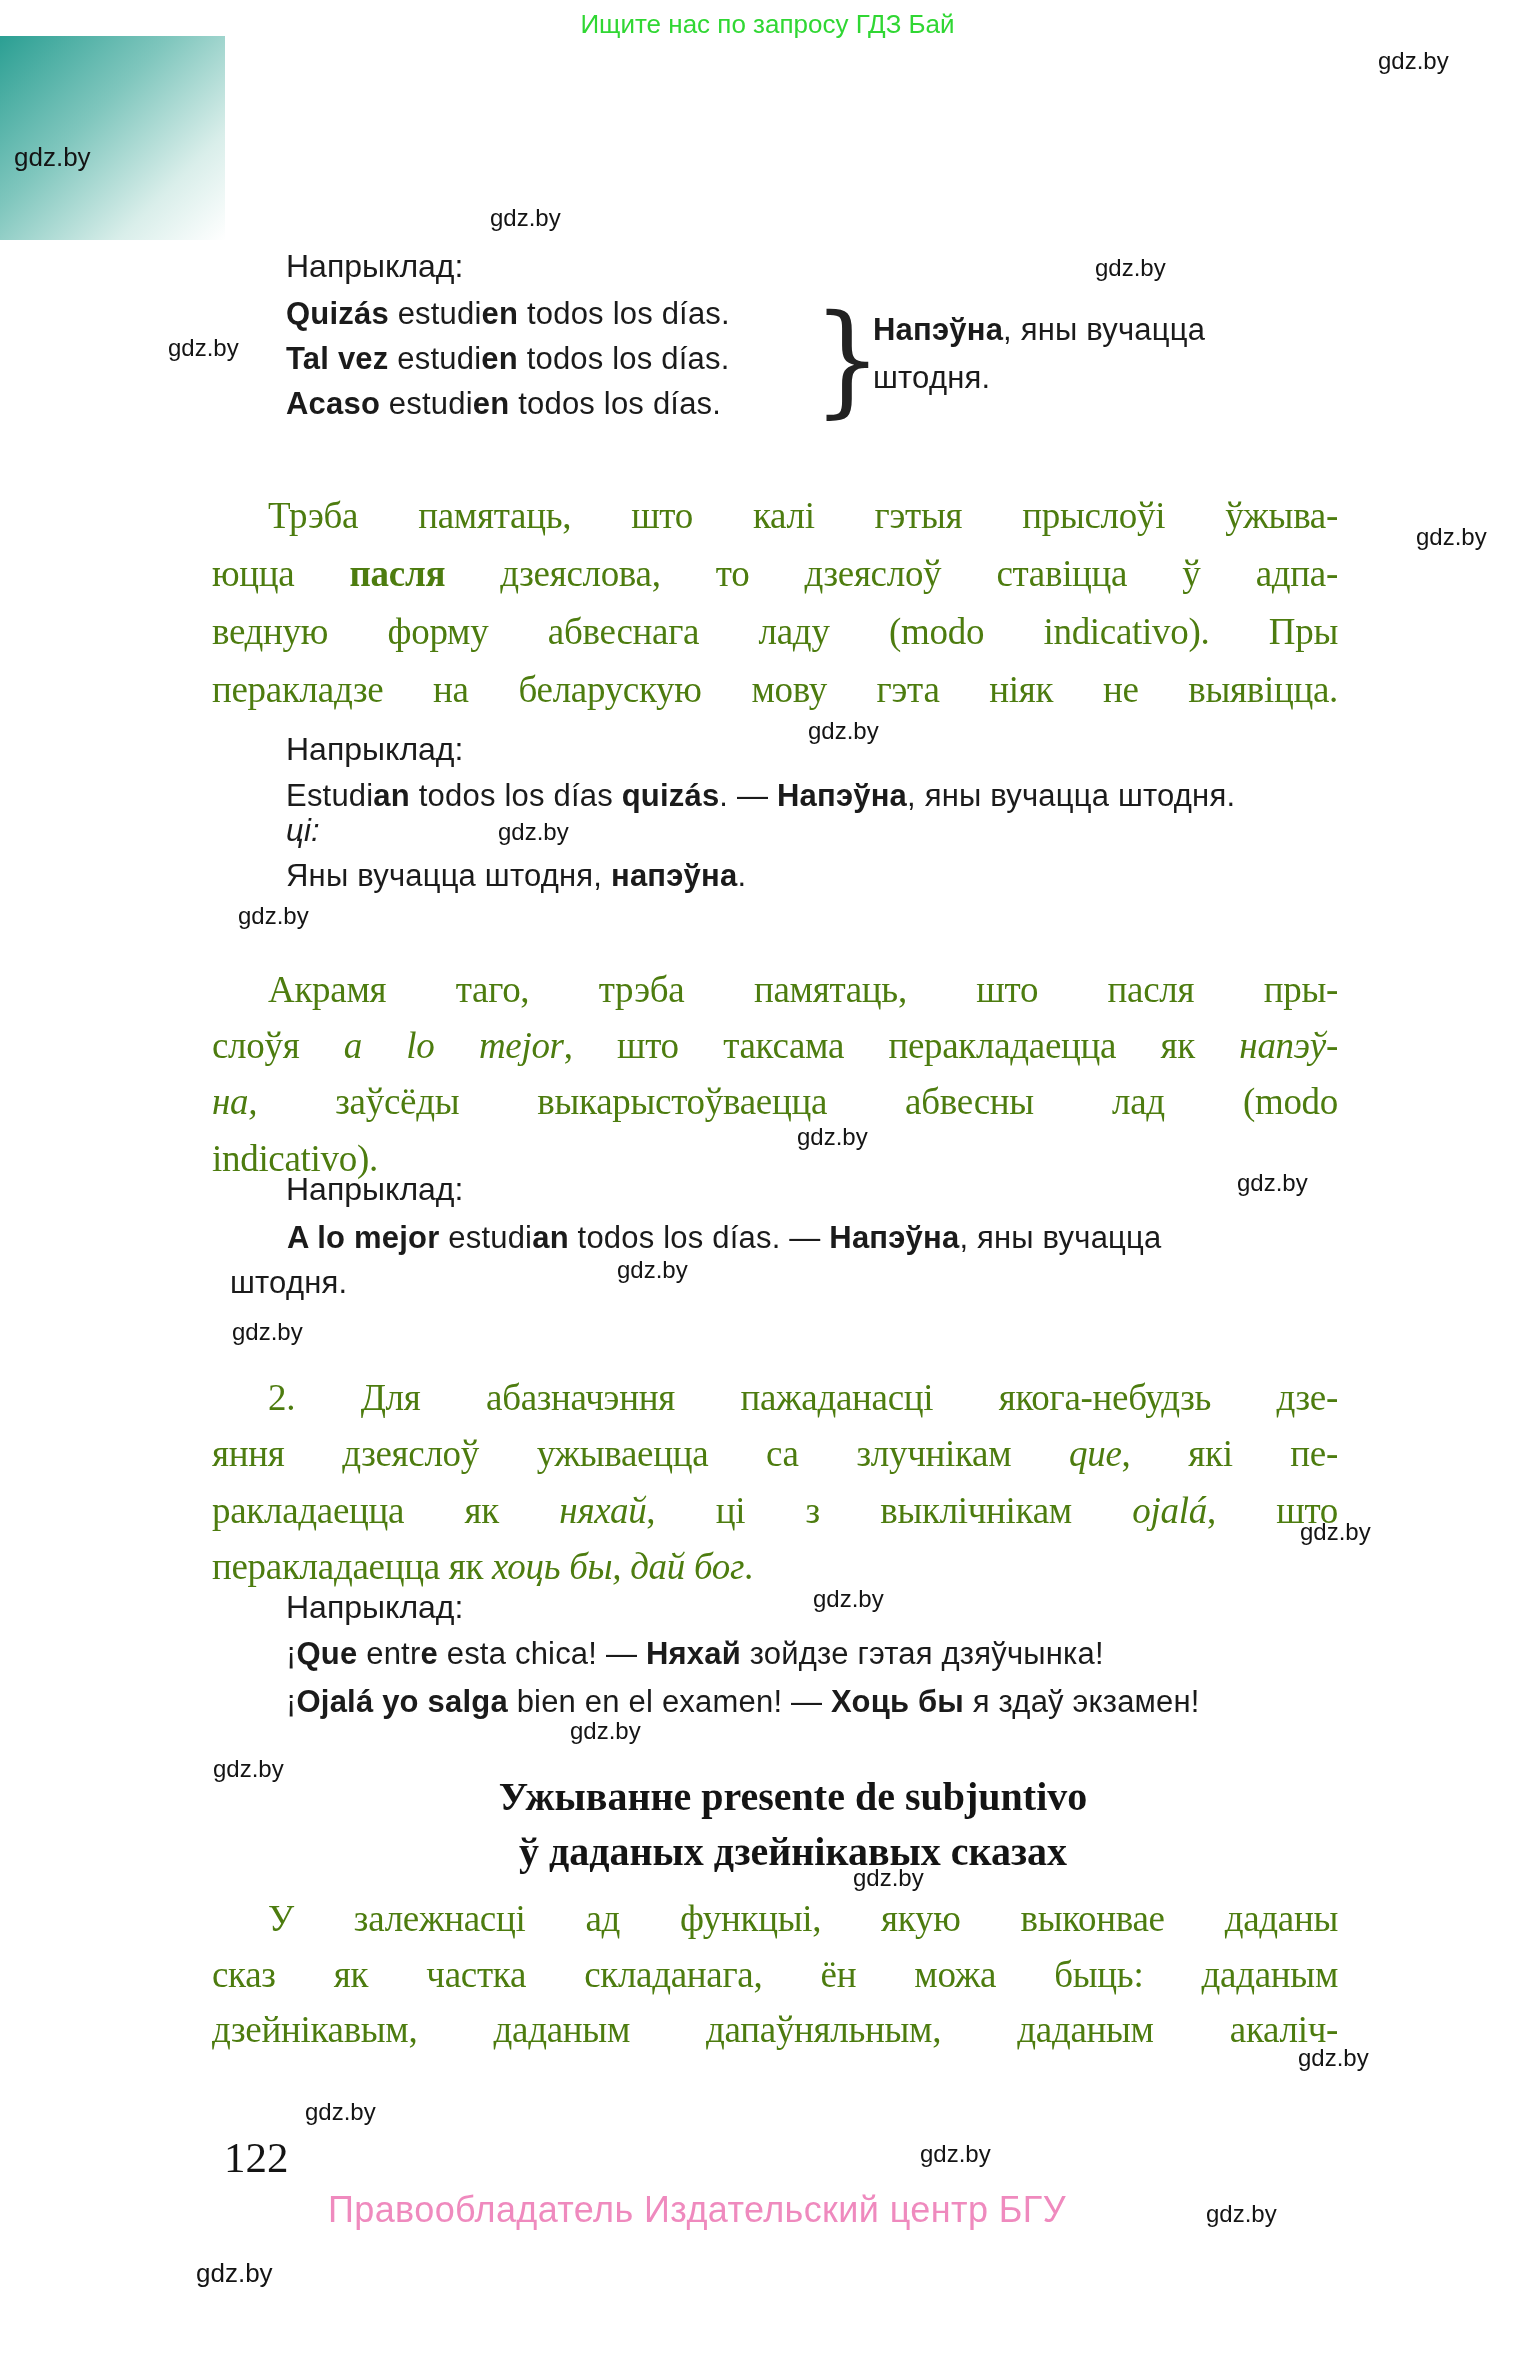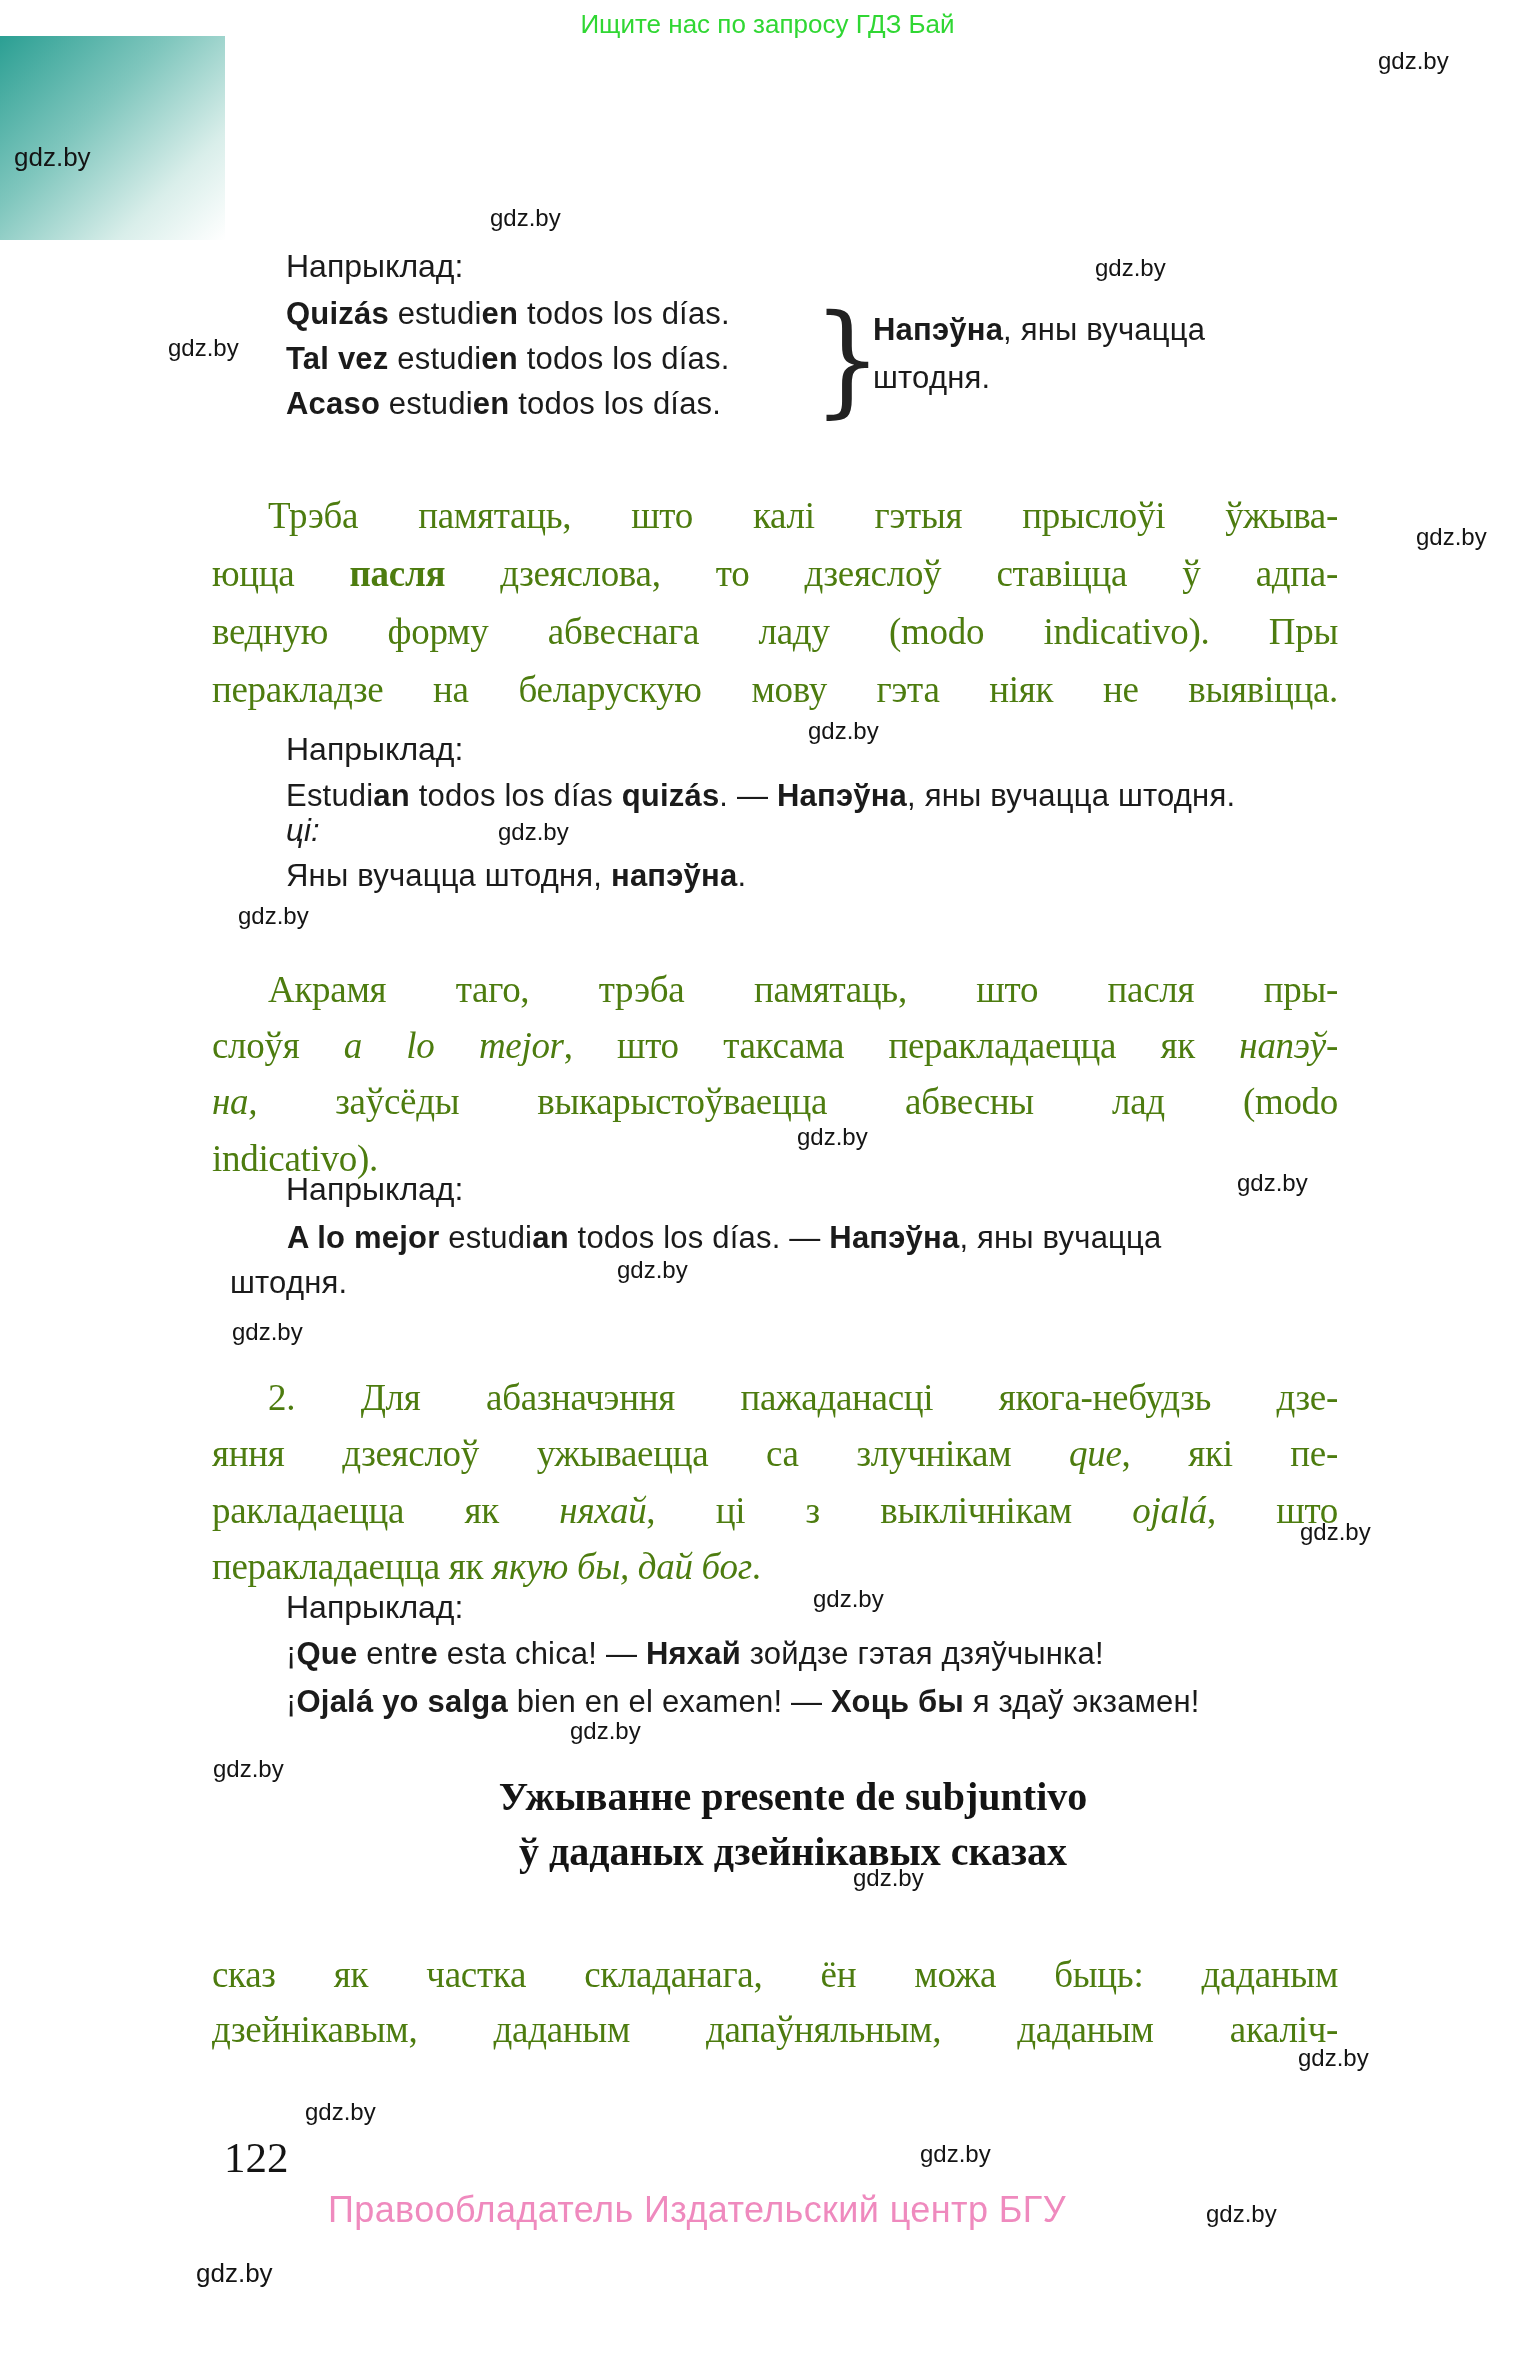--- a/index.html
+++ b/index.html
@@ -117,29 +117,30 @@
   <div class="sline jst" style="top:1080px;"><span class="i">на,</span><span> заўсёды выкарыстоўваецца абвесны лад (modo</span></div>
   <div class="sline nat" style="top:1137px;"><span>indicativo).</span></div>
 
   <div class="np" style="top:1171px;">Напрыклад:</div>
   <div class="xline" style="left:287px;top:1220px;text-align:right;"><span class="b">A lo mejor</span><span> estudi</span><span class="b">an</span><span> todos los días. — </span><span class="b">Напэўна</span><span>, яны вучацца</span></div>
   <div class="xline" style="left:230px;top:1265px;"><span>штодня.</span></div>
 
   <div class="sline jst ind" style="top:1376px;"><span>2. Для абазначэння пажаданасці якога-небудзь дзе-</span></div>
   <div class="sline jst" style="top:1432px;"><span>яння дзеяслоў ужываецца са злучнікам </span><span class="i">que</span><span>, які пе-</span></div>
   <div class="sline jst" style="top:1489px;"><span>ракладаецца як </span><span class="i">няхай</span><span>, ці з выклічнікам </span><span class="i">ojalá</span><span>, што</span></div>
-  <div class="sline nat" style="top:1545px;"><span>перакладаецца як </span><span class="i">якую бы, дай бог</span><span>.</span></div>
+  <div class="sline nat" style="top:1545px;"><span>перакладаецца як </span><span class="i">хоць бы, дай бог</span><span>.</span></div>
 
   <div class="np" style="top:1589px;">Напрыклад:</div>
   <div class="xline" style="left:286px;top:1636px;"><span>¡</span><span class="b">Que</span><span> entr</span><span class="b">e</span><span> esta chica! — </span><span class="b">Няхай</span><span> зойдзе гэтая дзяўчынка!</span></div>
   <div class="xline" style="left:286px;top:1684px;"><span>¡</span><span class="b">Ojalá yo salga</span><span> bien en el examen! — </span><span class="b">Хоць бы</span><span> я здаў экзамен!</span></div>
 
   <div class="hline" style="top:1773px;">Ужыванне presente de subjuntivo</div>
   <div class="hline" style="top:1828px;">ў даданых дзейнікавых сказах</div>
 
+  <div class="sline jst ind" style="top:1897px;"><span>У залежнасці ад функцыі, якую выконвае даданы</span></div>
   <div class="sline jst" style="top:1953px;"><span>сказ як частка складанага, ён можа быць: даданым</span></div>
   <div class="sline jst" style="top:2008px;"><span>дзейнікавым, даданым дапаўняльным, даданым акаліч-</span></div>
 
   <div class="pgnum">122</div>
   <div class="copyright" style="color: rgb(239, 138, 190);">Правообладатель Издательский центр БГУ</div>
   <div class="footer-links" style="color: rgb(34, 56, 210); margin-top: 45px;">gdz by  //  гдз бай  //  гдз by</div>
 
 </div>
 
 

